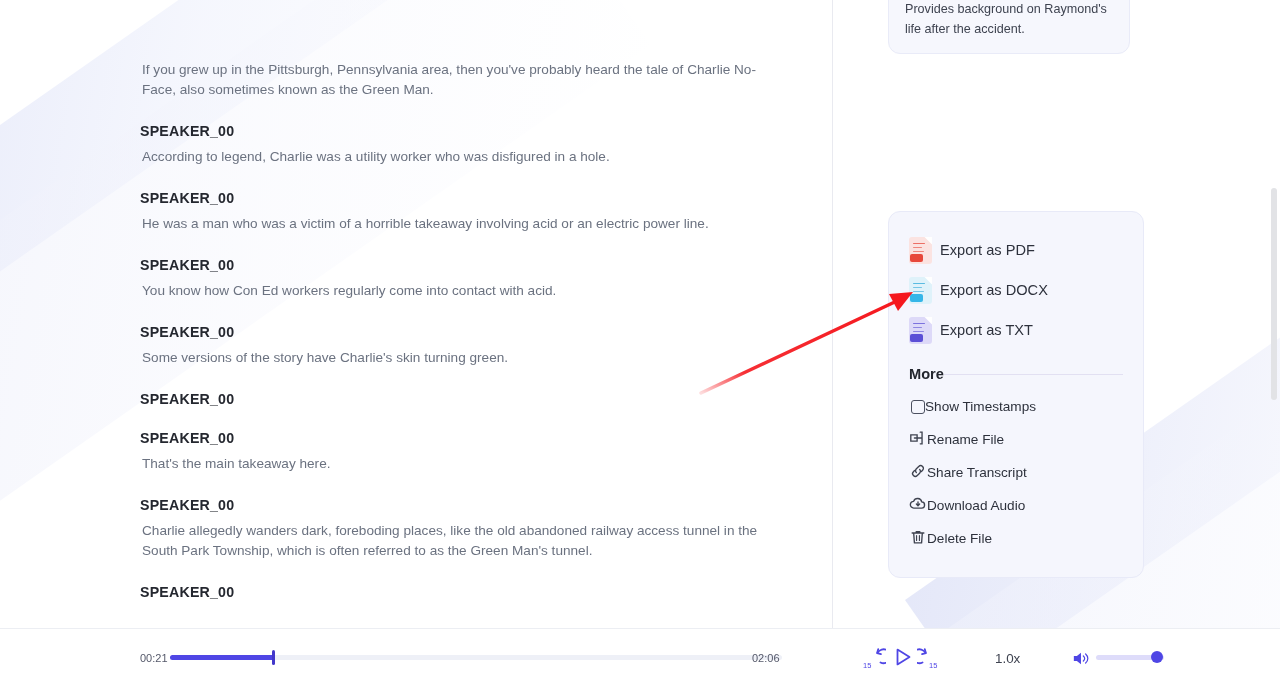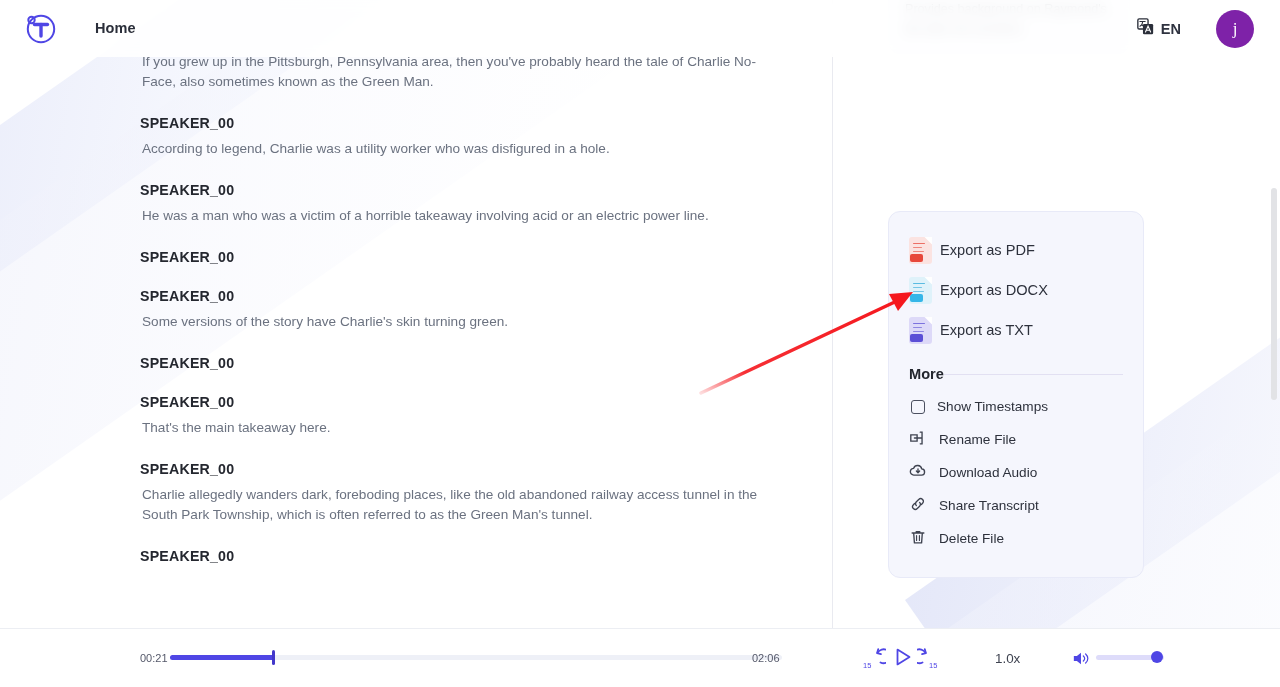--- a/index.html
+++ b/index.html
@@ -75,21 +75,21 @@
   .t-block { margin-bottom: 0; }
   .t-speaker {
     font-size: 14.2px; font-weight: 700; color: #24272f;
     letter-spacing: .2px;
     margin-top: 23px; margin-bottom: 8px;
   }
   .t-text {
     font-size: 13.6px; color: #6b7280; line-height: 20px;
     padding-left: 2px;
   }
-  .t-first { margin-top: 0; }
+  .t-first { margin-top: 8px; }
 
   .col-divider {
     position: absolute; left: 832px; top: 0;
     width: 1px; height: 628px;
     background: #e9eaf0;
   }
 
   
   .side {
     position: absolute; left: 888px; top: 0;
@@ -137,21 +137,21 @@
   }
 
   .more-head {
     display: flex; align-items: center; 
     margin-top: 16px; margin-bottom: 8px;
   }
   .more-title { font-size: 14.6px; font-weight: 700; color: #23262e; }
   .more-rule { flex: 1; height: 1px; background: #e2e0f2; }
 
   .more-row {
-    display: flex; align-items: center; gap: 12px;
+    display: flex; align-items: center; 
     height: 33px; cursor: pointer;
   }
   .more-label { font-size: 13.6px; color: #2d313c; }
   .mi { width: 18px; height: 18px; flex: 0 0 18px; color: #3f4350; }
   .checkbox {
     width: 14px; height: 14px; border: 1.6px solid #4b5060;
     border-radius: 3px; flex: 0 0 14px; margin-left: 2px;
   }
 
   
@@ -226,20 +226,21 @@
         <div class="t-block">
           <div class="t-speaker">SPEAKER_00</div>
           <div class="t-text">According to legend, Charlie was a utility worker who was disfigured in a hole.</div>
         </div>
         <div class="t-block">
           <div class="t-speaker">SPEAKER_00</div>
           <div class="t-text">He was a man who was a victim of a horrible takeaway involving acid or an electric power line.</div>
         </div>
         <div class="t-block">
           <div class="t-speaker">SPEAKER_00</div>
+          <div class="t-text">You know how Con Ed workers regularly come into contact with acid.</div>
         </div>
         <div class="t-block">
           <div class="t-speaker">SPEAKER_00</div>
           <div class="t-text">Some versions of the story have Charlie's skin turning green.</div>
         </div>
         <div class="t-block">
           <div class="t-speaker">SPEAKER_00</div>
         </div>
         <div class="t-block">
           <div class="t-speaker">SPEAKER_00</div>
@@ -317,70 +318,45 @@
           </div>
           <div class="more-row">
             <span><svg class="mi" viewBox="0 0 20 20" fill="none">
                 <path d="M2 6.5h7v7H2z" stroke="currentColor" stroke-width="1.5"></path>
                 <path d="M12.5 3.5h2v13h-2M13.5 10H6" stroke="currentColor" stroke-width="1.5" stroke-linecap="round"></path>
               </svg></span>
             <span class="more-label">Rename File</span>
           </div>
           <div class="more-row">
             <span><svg class="mi" viewBox="0 0 20 20" fill="none">
+                <path d="M8.2 11.8a3 3 0 010-4.3l2.6-2.6a3 3 0 114.3 4.3l-1.3 1.3" stroke="currentColor" stroke-width="1.5" stroke-linecap="round"></path>
+                <path d="M11.8 8.2a3 3 0 010 4.3l-2.6 2.6a3 3 0 11-4.3-4.3l1.3-1.3" stroke="currentColor" stroke-width="1.5" stroke-linecap="round"></path>
+              </svg></span>
+            <span class="more-label">Share Transcript</span>
+          </div>
+          <div class="more-row">
+            <span><svg class="mi" viewBox="0 0 20 20" fill="none">
                 <path d="M5.3 14.5h8.4a3.4 3.4 0 00.4-6.8 4.6 4.6 0 00-8.9-.7 3.6 3.6 0 00.1 7.5z" stroke="currentColor" stroke-width="1.5" stroke-linejoin="round"></path>
                 <path d="M10 7.6v4.1M8.2 10.1L10 11.9l1.8-1.8" stroke="currentColor" stroke-width="1.5" stroke-linecap="round" stroke-linejoin="round"></path>
               </svg></span>
             <span class="more-label">Download Audio</span>
-          </div>
-          <div class="more-row">
-            <span><svg class="mi" viewBox="0 0 20 20" fill="none">
-                <path d="M8.2 11.8a3 3 0 010-4.3l2.6-2.6a3 3 0 114.3 4.3l-1.3 1.3" stroke="currentColor" stroke-width="1.5" stroke-linecap="round"></path>
-                <path d="M11.8 8.2a3 3 0 010 4.3l-2.6 2.6a3 3 0 11-4.3-4.3l1.3-1.3" stroke="currentColor" stroke-width="1.5" stroke-linecap="round"></path>
-              </svg></span>
-            <span class="more-label">Share Transcript</span>
           </div>
           <div class="more-row">
             <span><svg class="mi" viewBox="0 0 20 20" fill="none">
                 <path d="M3.5 5.5h13M8 5.5V4h4v1.5M5.2 5.5l.8 11h8l.8-11" stroke="currentColor" stroke-width="1.5" stroke-linecap="round" stroke-linejoin="round"></path>
                 <path d="M8.4 8.5v5.3M11.6 8.5v5.3" stroke="currentColor" stroke-width="1.3" stroke-linecap="round"></path>
               </svg></span>
             <span class="more-label">Delete File</span>
           </div>
         </div>
     </div>
   </div>
 
   <div class="scrollbar"></div>
 
-  <div class="header">
-    <div class="logo">
-      <svg width="34" height="34" viewBox="0 0 34 34">
-        <circle cx="18" cy="18" r="13.2" fill="none" stroke="#4f46e5" stroke-width="2"></circle>
-        <circle cx="8.5" cy="9" r="3.2" fill="none" stroke="#4f46e5" stroke-width="2"></circle>
-        <path d="M11.5 13.5 H24.5" stroke="#4f46e5" stroke-width="3.4" stroke-linecap="round"></path>
-        <path d="M18 13.5 V25" stroke="#4f46e5" stroke-width="3.4" stroke-linecap="round"></path>
-      </svg>
-    </div>
-    <div class="nav-home">Home</div>
-
-    <div class="lang">
-      <span>
-        <svg width="17" height="17" viewBox="0 0 20 20">
-          <rect x="1" y="1" width="12" height="12" rx="1.5" fill="none" stroke="#2b2f3a" stroke-width="1.6"></rect>
-          <path d="M3.4 4.2h6.2M6.5 4.2v1.2c0 2-1.3 3.4-3 4.2M8 10c-1-0.5-2-1.6-2.3-2.8" stroke="#2b2f3a" stroke-width="1.3" fill="none" stroke-linecap="round"></path>
-          <rect x="7" y="7" width="12" height="12" rx="1.5" fill="#2b2f3a"></rect>
-          <path d="M10 16.5l3-7 3 7M11 14.4h4" stroke="#ffffff" stroke-width="1.3" fill="none" stroke-linecap="round"></path>
-        </svg>
-      </span>
-      <span class="lang-label">EN</span>
-    </div>
-
-    <div class="avatar">j</div>
-  </div>
 
   <svg class="annotation">
     <defs>
       <linearGradient id="arrowfade" x1="0" y1="1" x2="1" y2="0">
         <stop offset="0%" stop-color="#f5181e" stop-opacity="0.15"></stop>
         <stop offset="22%" stop-color="#f5181e" stop-opacity="0.9"></stop>
         <stop offset="100%" stop-color="#f5181e" stop-opacity="1"></stop>
       </linearGradient>
     </defs>
     <line x1="701" y1="393" x2="899" y2="300" stroke="url(#arrowfade)" stroke-width="3.4" stroke-linecap="round"></line>

